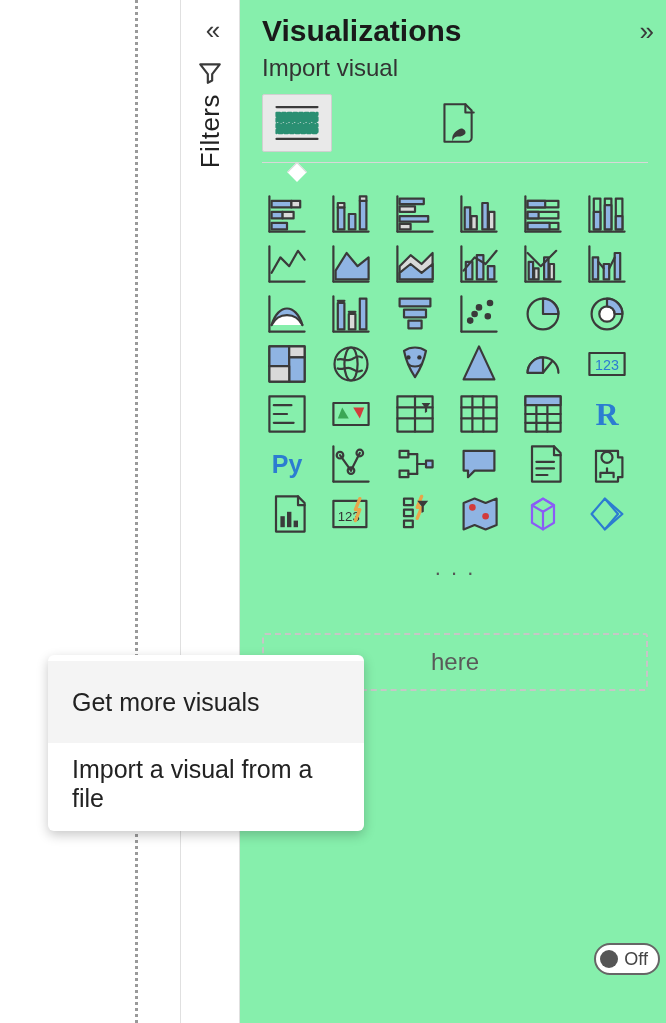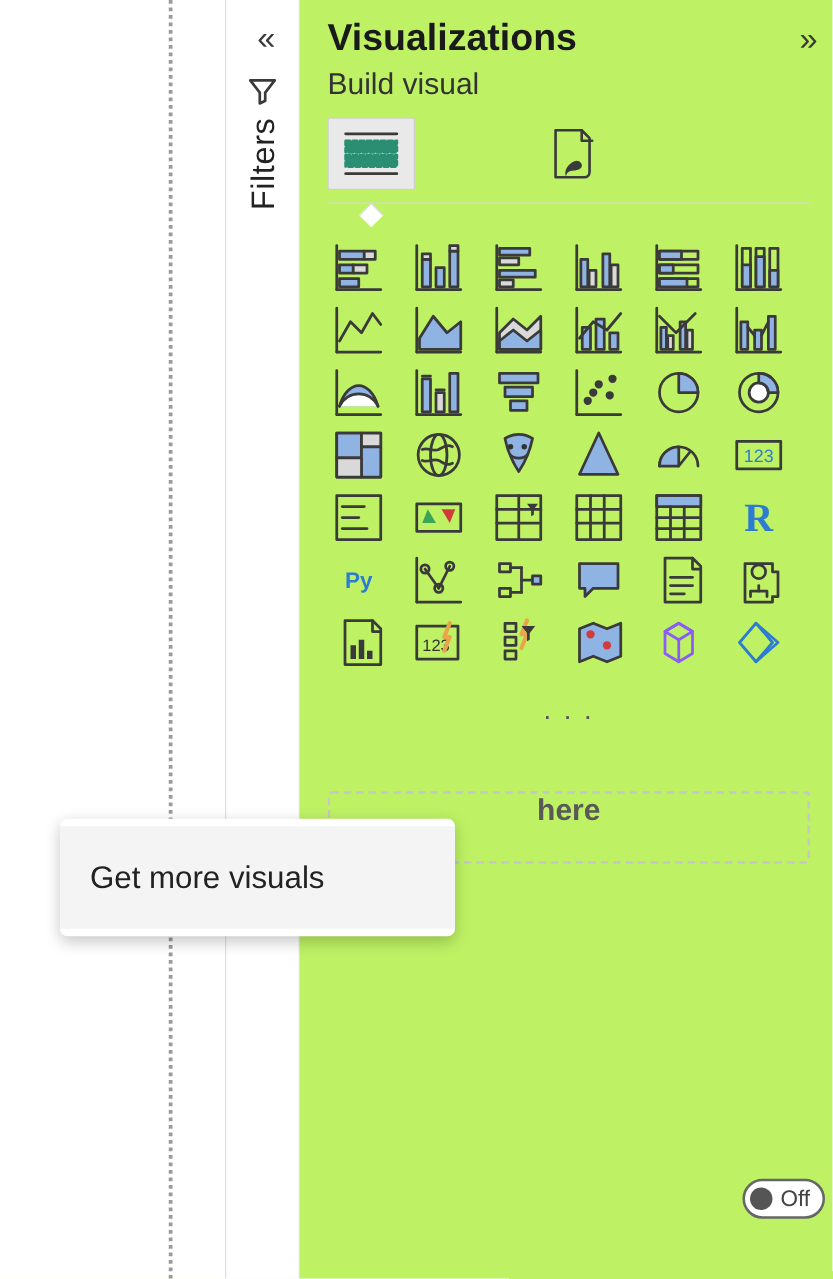--- a/index.html
+++ b/index.html
@@ -18,21 +18,21 @@
   .filters-pane .chevrons { font-size: 26px; color: #3a3a3a; letter-spacing: -6px; margin-bottom: 14px; cursor: pointer; }
   .filters-pane .funnel-icon { width: 26px; height: 26px; margin-bottom: 8px; color:#333; }
   .filters-label {
     writing-mode: vertical-rl; text-orientation: mixed; transform: rotate(180deg);
     font-size: 26px; color: #222; letter-spacing: 0.5px;
   }
 
   
   .viz-pane {
     position: absolute; left: 240px; top: 0; right: 0; bottom: 0;
-    background: #bef264; padding: 14px 18px 26px 22px;
+    background: #86efac; padding: 14px 18px 26px 22px;
   }
   .viz-header { display: flex; align-items: center; justify-content: space-between; }
   .viz-title { font-size: 30px; font-weight: 600; }
   .expand-chevrons { font-size: 26px; color: #3a3a3a; letter-spacing: -6px; cursor: pointer; }
   .subheader { font-size: 24px; color: #333; margin-top: 6px; }
 
   
   .tab-row { display: flex; gap: 90px; margin-top: 12px; align-items: center; }
   .tab-btn { width: 70px; height: 58px; display: flex; align-items: center; justify-content: center; border-radius: 2px; cursor: pointer; }
   .tab-btn.active { background: #e9e9e9; border: 1px solid #d0d0d0; }
@@ -47,31 +47,31 @@
   
   .viz-grid {
     display: grid; grid-template-columns: repeat(6, 50px); grid-auto-rows: 50px;
     gap: 0 14px; margin-top: 26px;
   }
   .viz-icon {
     width: 50px; height: 50px; display: flex; align-items: center; justify-content: center;
     cursor: pointer; color: #333;
   }
   .viz-icon svg { width: 44px; height: 44px; }
-  .txt-icon { font-size: 18px; font-weight: 600; display:flex; align-items:center; justify-content:center; width:100%; height:100%; }
+  .txt-icon { font-size: 25px; font-weight: 600; display:flex; align-items:center; justify-content:center; width:100%; height:100%; }
   .txt-icon.r { color: #2c7cd1; font-family: Georgia, serif; font-size: 32px; }
   .txt-icon.py { color: #2c7cd1; }
 
   
   .more-row { height: 30px; display: flex; align-items: center; justify-content: center; margin-top: 14px; cursor: pointer; font-size: 22px; letter-spacing: 2px; color:#555;}
 
   
   .drop-placeholder {
     margin-top: 50px; border: 2px dashed #c6c6c6; height: 58px; border-radius: 3px;
-    display: flex; justify-content: center; color: #595959; font-size: 24px; font-weight: bold;
+    display: flex; align-items: center; justify-content: center; color: #595959; font-size: 24px;
   }
 
   
   .off-toggle {
     position: absolute; right: 6px; bottom: 48px;
     display: inline-flex; align-items: center; border: 2px solid #666; border-radius: 999px;
     height: 32px; padding: 0 10px 0 4px; gap: 6px; font-size: 18px; color: #444; cursor: pointer;
     background:#fff;
   }
   .off-toggle .knob { width: 18px; height: 18px; border-radius: 50%; background: #555; }
@@ -109,21 +109,21 @@
       <path d="M3 4h18l-7 9v6l-4 2v-8L3 4z"></path>
     </svg>
     <div class="filters-label">Filters</div>
   </div>
 
   <div class="viz-pane">
     <div class="viz-header">
       <div class="viz-title">Visualizations</div>
       <div class="expand-chevrons">»</div>
     </div>
-    <div class="subheader">Build visual</div>
+    <div class="subheader">Import visual</div>
 
     <div class="tab-row">
       <div class="tab-btn active">
         <svg viewBox="0 0 44 40" width="50" height="46">
           <line x1="4" y1="6" x2="40" y2="6"></line>
             <line x1="4" y1="34" x2="40" y2="34"></line>
           <rect x="4" y="11" width="36" height="8" fill="#2a8f72" stroke="#2a8f72" stroke-dasharray="3 2"></rect>
           <rect x="4" y="21" width="36" height="8" fill="#2a8f72" stroke="#2a8f72" stroke-dasharray="3 2"></rect>
         </svg>
       </div>
@@ -511,15 +511,18 @@
     <div class="off-toggle">
       <div class="knob"></div>
       <span>Off</span>
     </div>
   </div>
 
   <div class="ctx-menu">
     <div class="ctx-item hovered">
         <span>Get more visuals</span>
       </div>
+    <div class="ctx-item">
+        <span>Import a visual from a file</span>
+      </div>
   </div>
 
 </div>
 
 </body></html>

